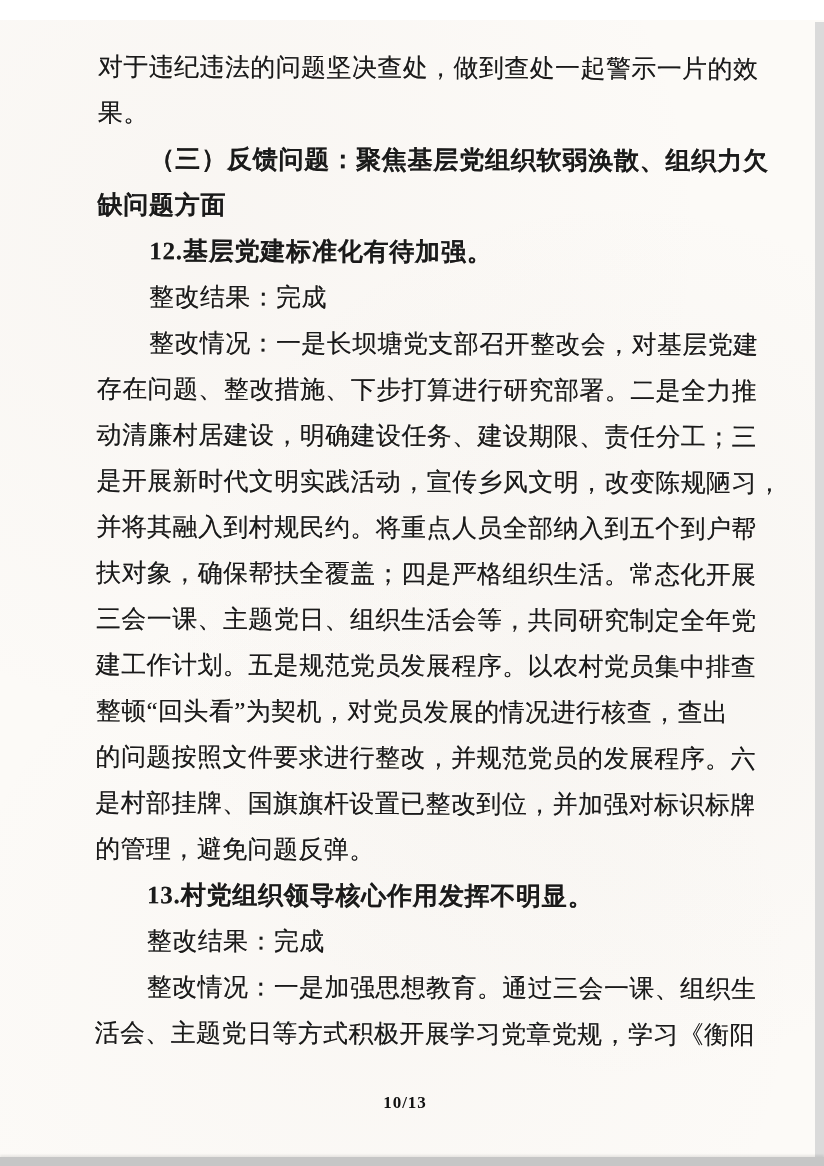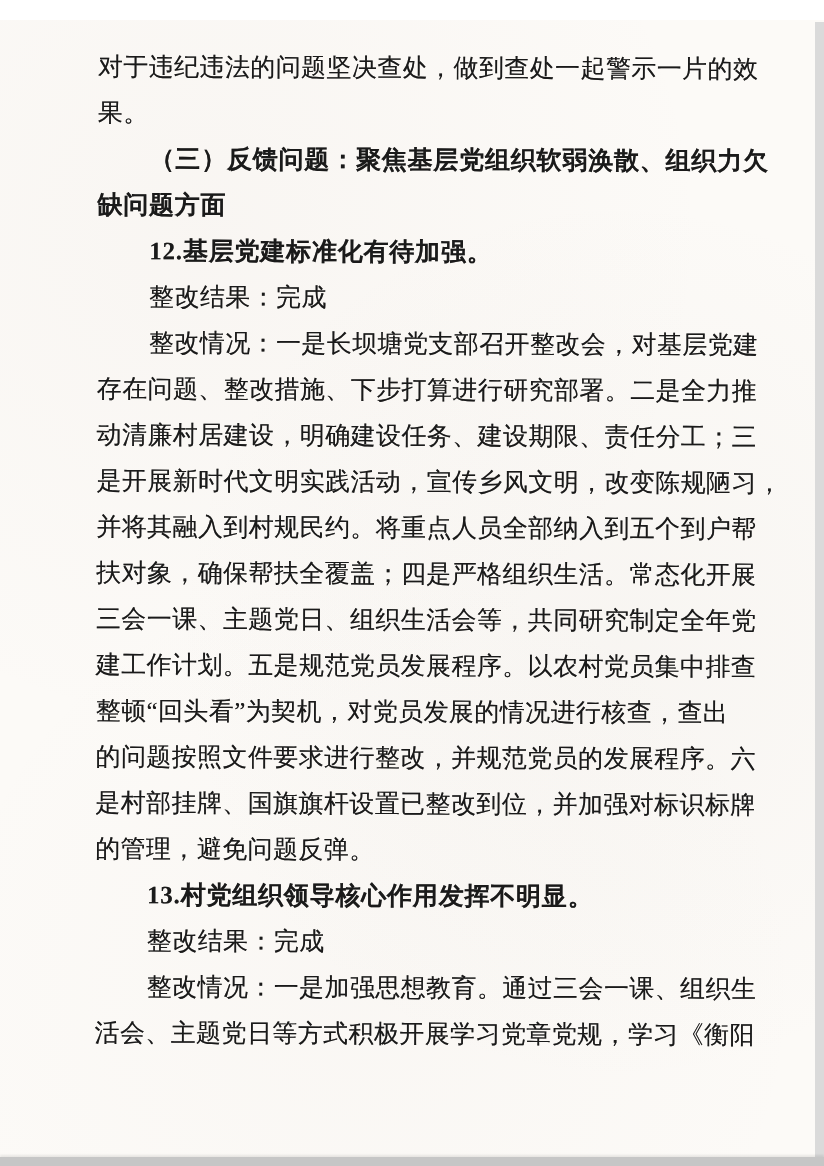--- a/index.html
+++ b/index.html
@@ -88,16 +88,17 @@
     <div class="doc-line">整顿“回头看”为契机，对党员发展的情况进行核查，查出</div>
     <div class="doc-line">的问题按照文件要求进行整改，并规范党员的发展程序。六</div>
     <div class="doc-line">是村部挂牌、国旗旗杆设置已整改到位，并加强对标识标牌</div>
     <div class="doc-line">的管理，避免问题反弹。</div>
     <div class="doc-line bold indent">13.村党组织领导核心作用发挥不明显。</div>
     <div class="doc-line indent">整改结果：完成</div>
     <div class="doc-line indent">整改情况：一是加强思想教育。通过三会一课、组织生</div>
     <div class="doc-line">活会、主题党日等方式积极开展学习党章党规，学习《衡阳</div>
   </div>
 
+  <div class="page-footer">10/13</div>
 
   <div class="edge-strip-right"></div>
   <div class="edge-strip-bottom"></div>
 </div>
 
 </body></html>

